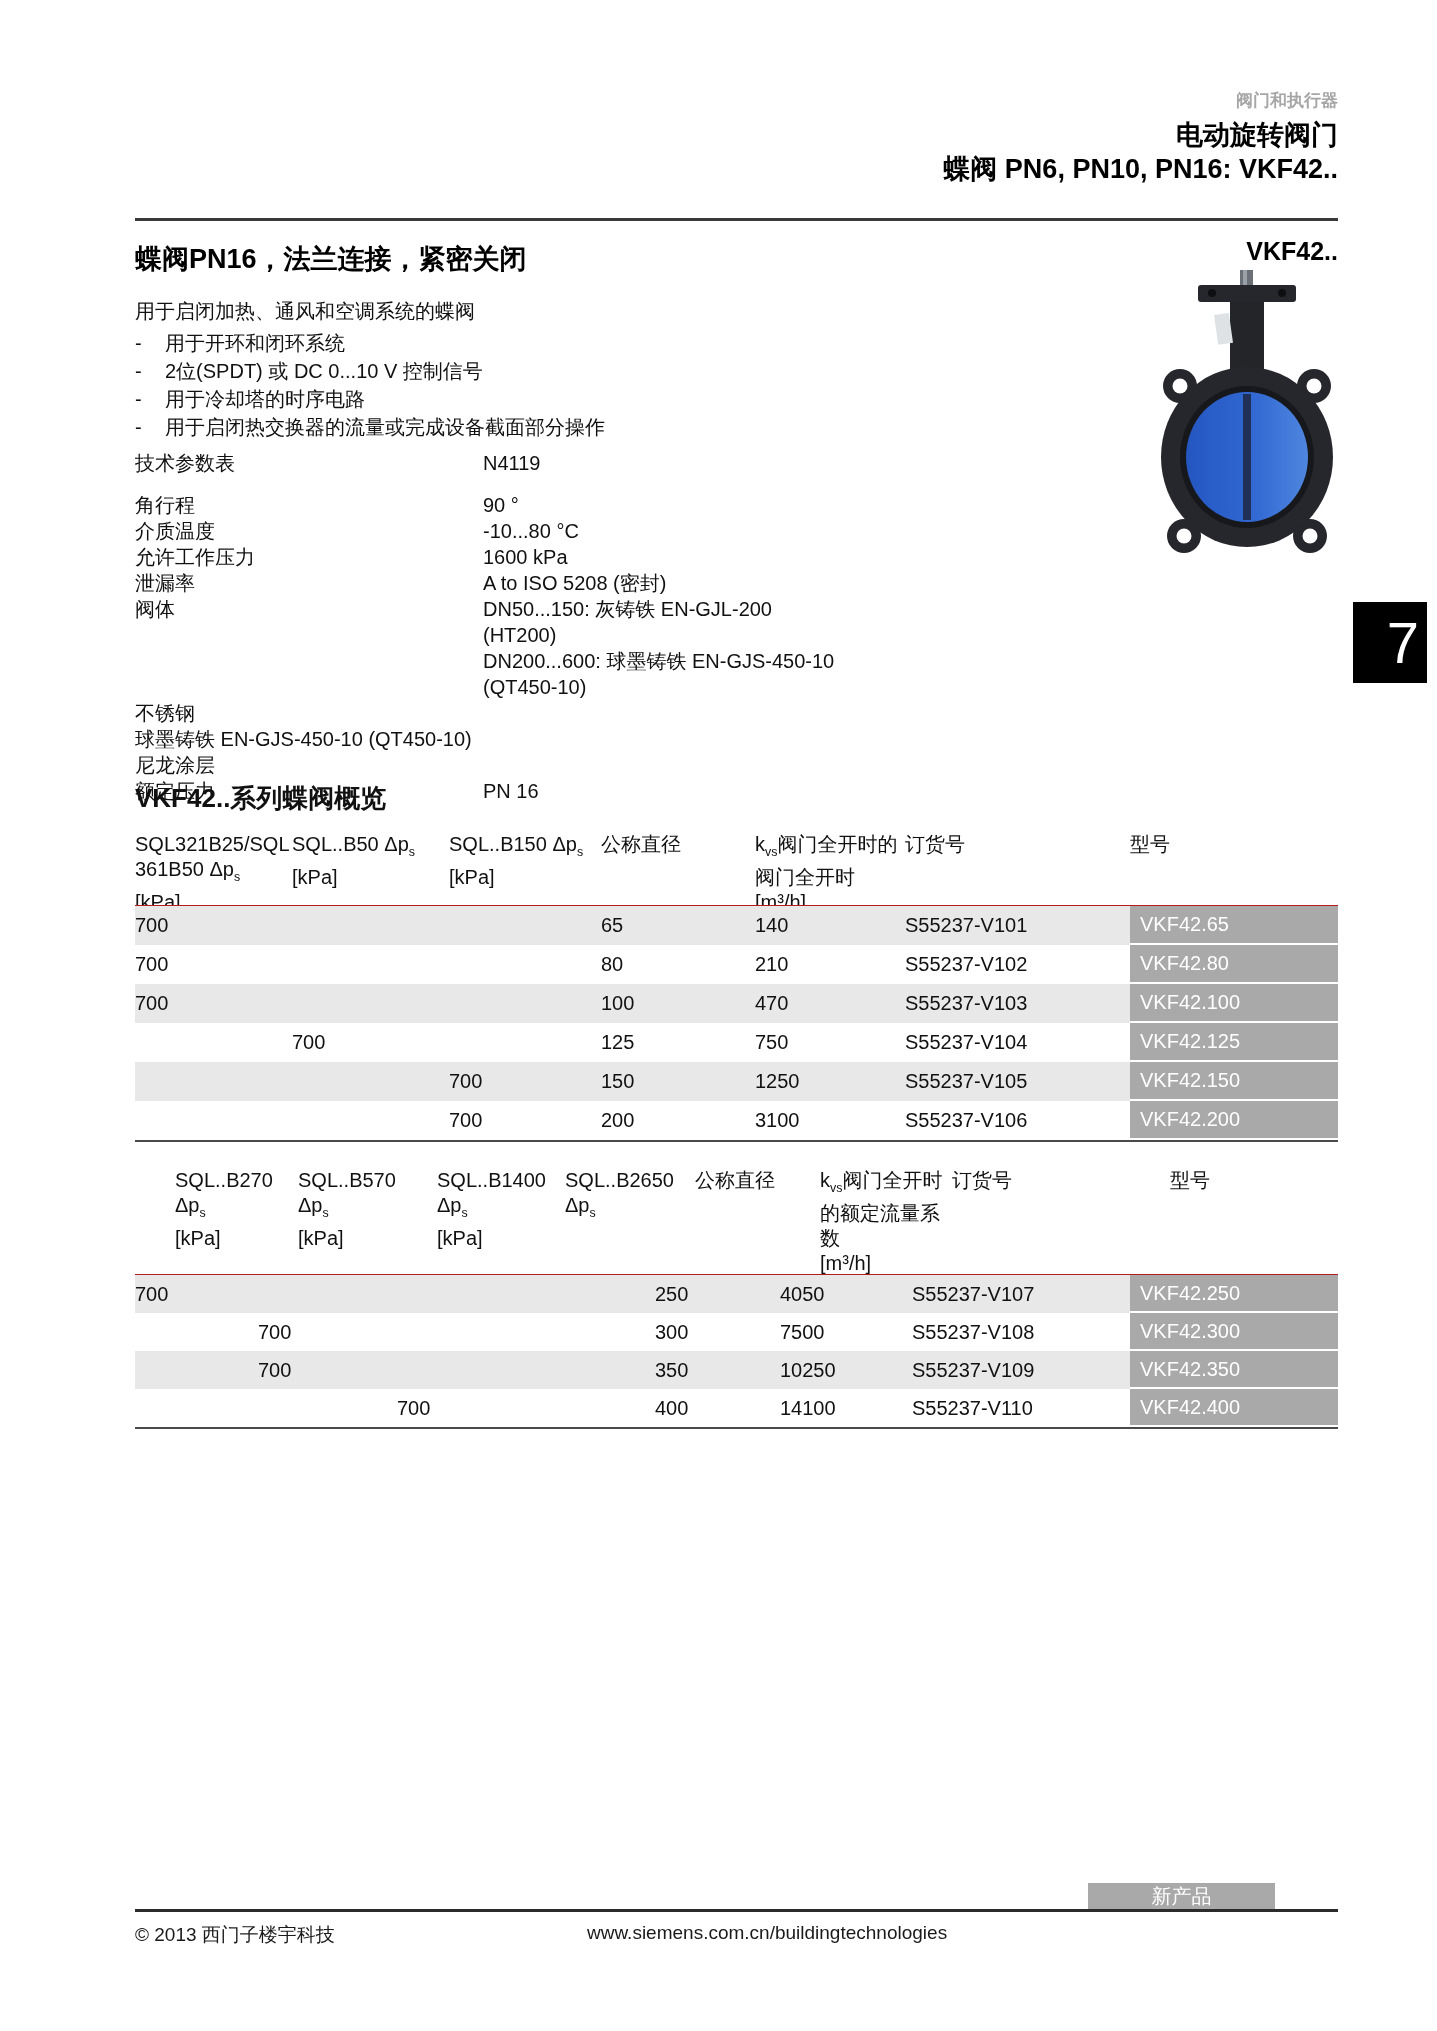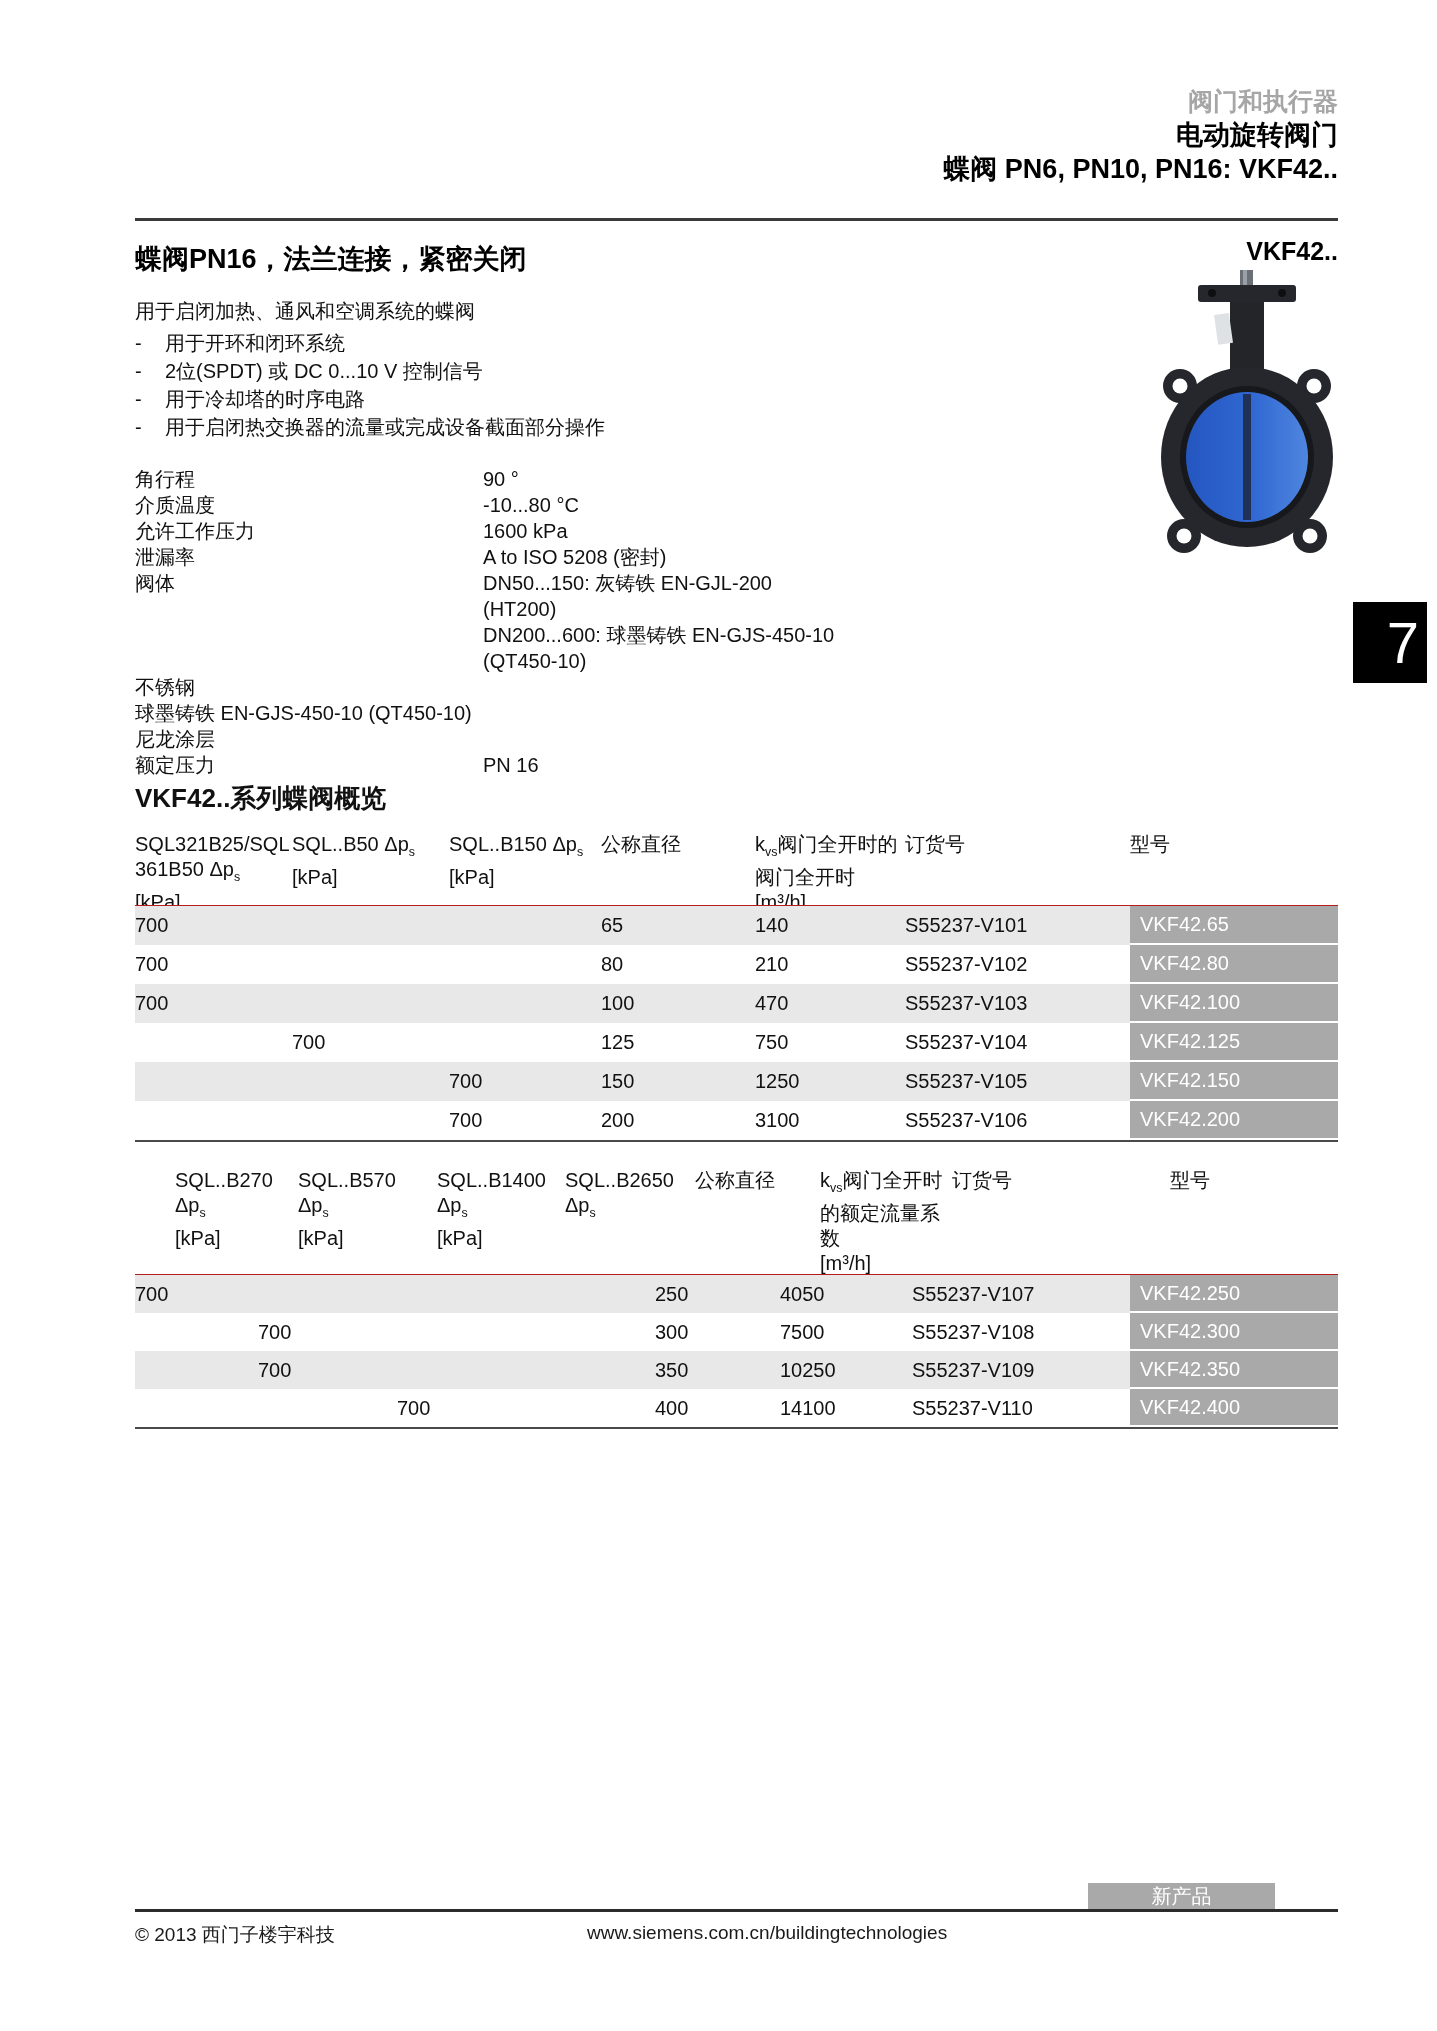--- a/index.html
+++ b/index.html
@@ -3,21 +3,21 @@
 <meta charset="utf-8">
 <style>
   html,body{margin:0;padding:0;background:#fff;}
   *{box-sizing:border-box;}
   .page{
     position:relative;width:1437px;height:2031px;background:#ffffff;
     font-family:"Liberation Sans","DejaVu Sans",sans-serif;color:#111;overflow:hidden;
   }
   
   .doc-header{position:absolute;top:84px;right:99px;text-align:right;line-height:34px;}
-  .doc-header .cat{font-size:25px;font-weight:bold;color:#a6a6a6;}
+  .doc-header .cat{font-size:17px;font-weight:bold;color:#a6a6a6;}
   .doc-header .sub{font-size:27px;font-weight:bold;color:#000;}
   .doc-header .line3{font-size:27px;font-weight:bold;color:#000;}
   .header-rule{position:absolute;left:135px;top:218px;width:1203px;height:3px;background:#3a3a3a;}
   .model-label{position:absolute;top:237px;right:99px;font-size:25px;font-weight:bold;color:#000;}
   
   .intro{position:absolute;left:135px;top:241px;width:740px;}
   .intro h2{margin:0;font-size:27px;font-weight:bold;color:#000;}
   .intro p{margin:20px 0 4px 0;font-size:20px;line-height:28px;}
   .bullet{display:flex;font-size:20px;line-height:28px;}
   .bullet .dash{width:30px;flex:0 0 30px;}
@@ -128,20 +128,24 @@
       <ellipse cx="89" cy="187" rx="61" ry="65" fill="url(#disc)"></ellipse>
       <rect x="85" y="124" width="8" height="126" fill="#1d2742" opacity="0.85"></rect>
     </svg>
   </figure>
 
   <div class="chapter-tab">
     <span>7</span>
   </div>
 
   <section class="specs">
+    <div class="spec-row">
+      <div class="spec-label">技术参数表</div>
+      <div class="spec-value">N4119</div>
+    </div>
     <div class="spec-rows">
       <div class="spec-row">
           <div class="spec-label">角行程</div>
           <div class="spec-value">90 °</div>
         </div>
         <div class="spec-row">
           <div class="spec-label">介质温度</div>
           <div class="spec-value">-10...80 °C</div>
         </div>
         <div class="spec-row">

